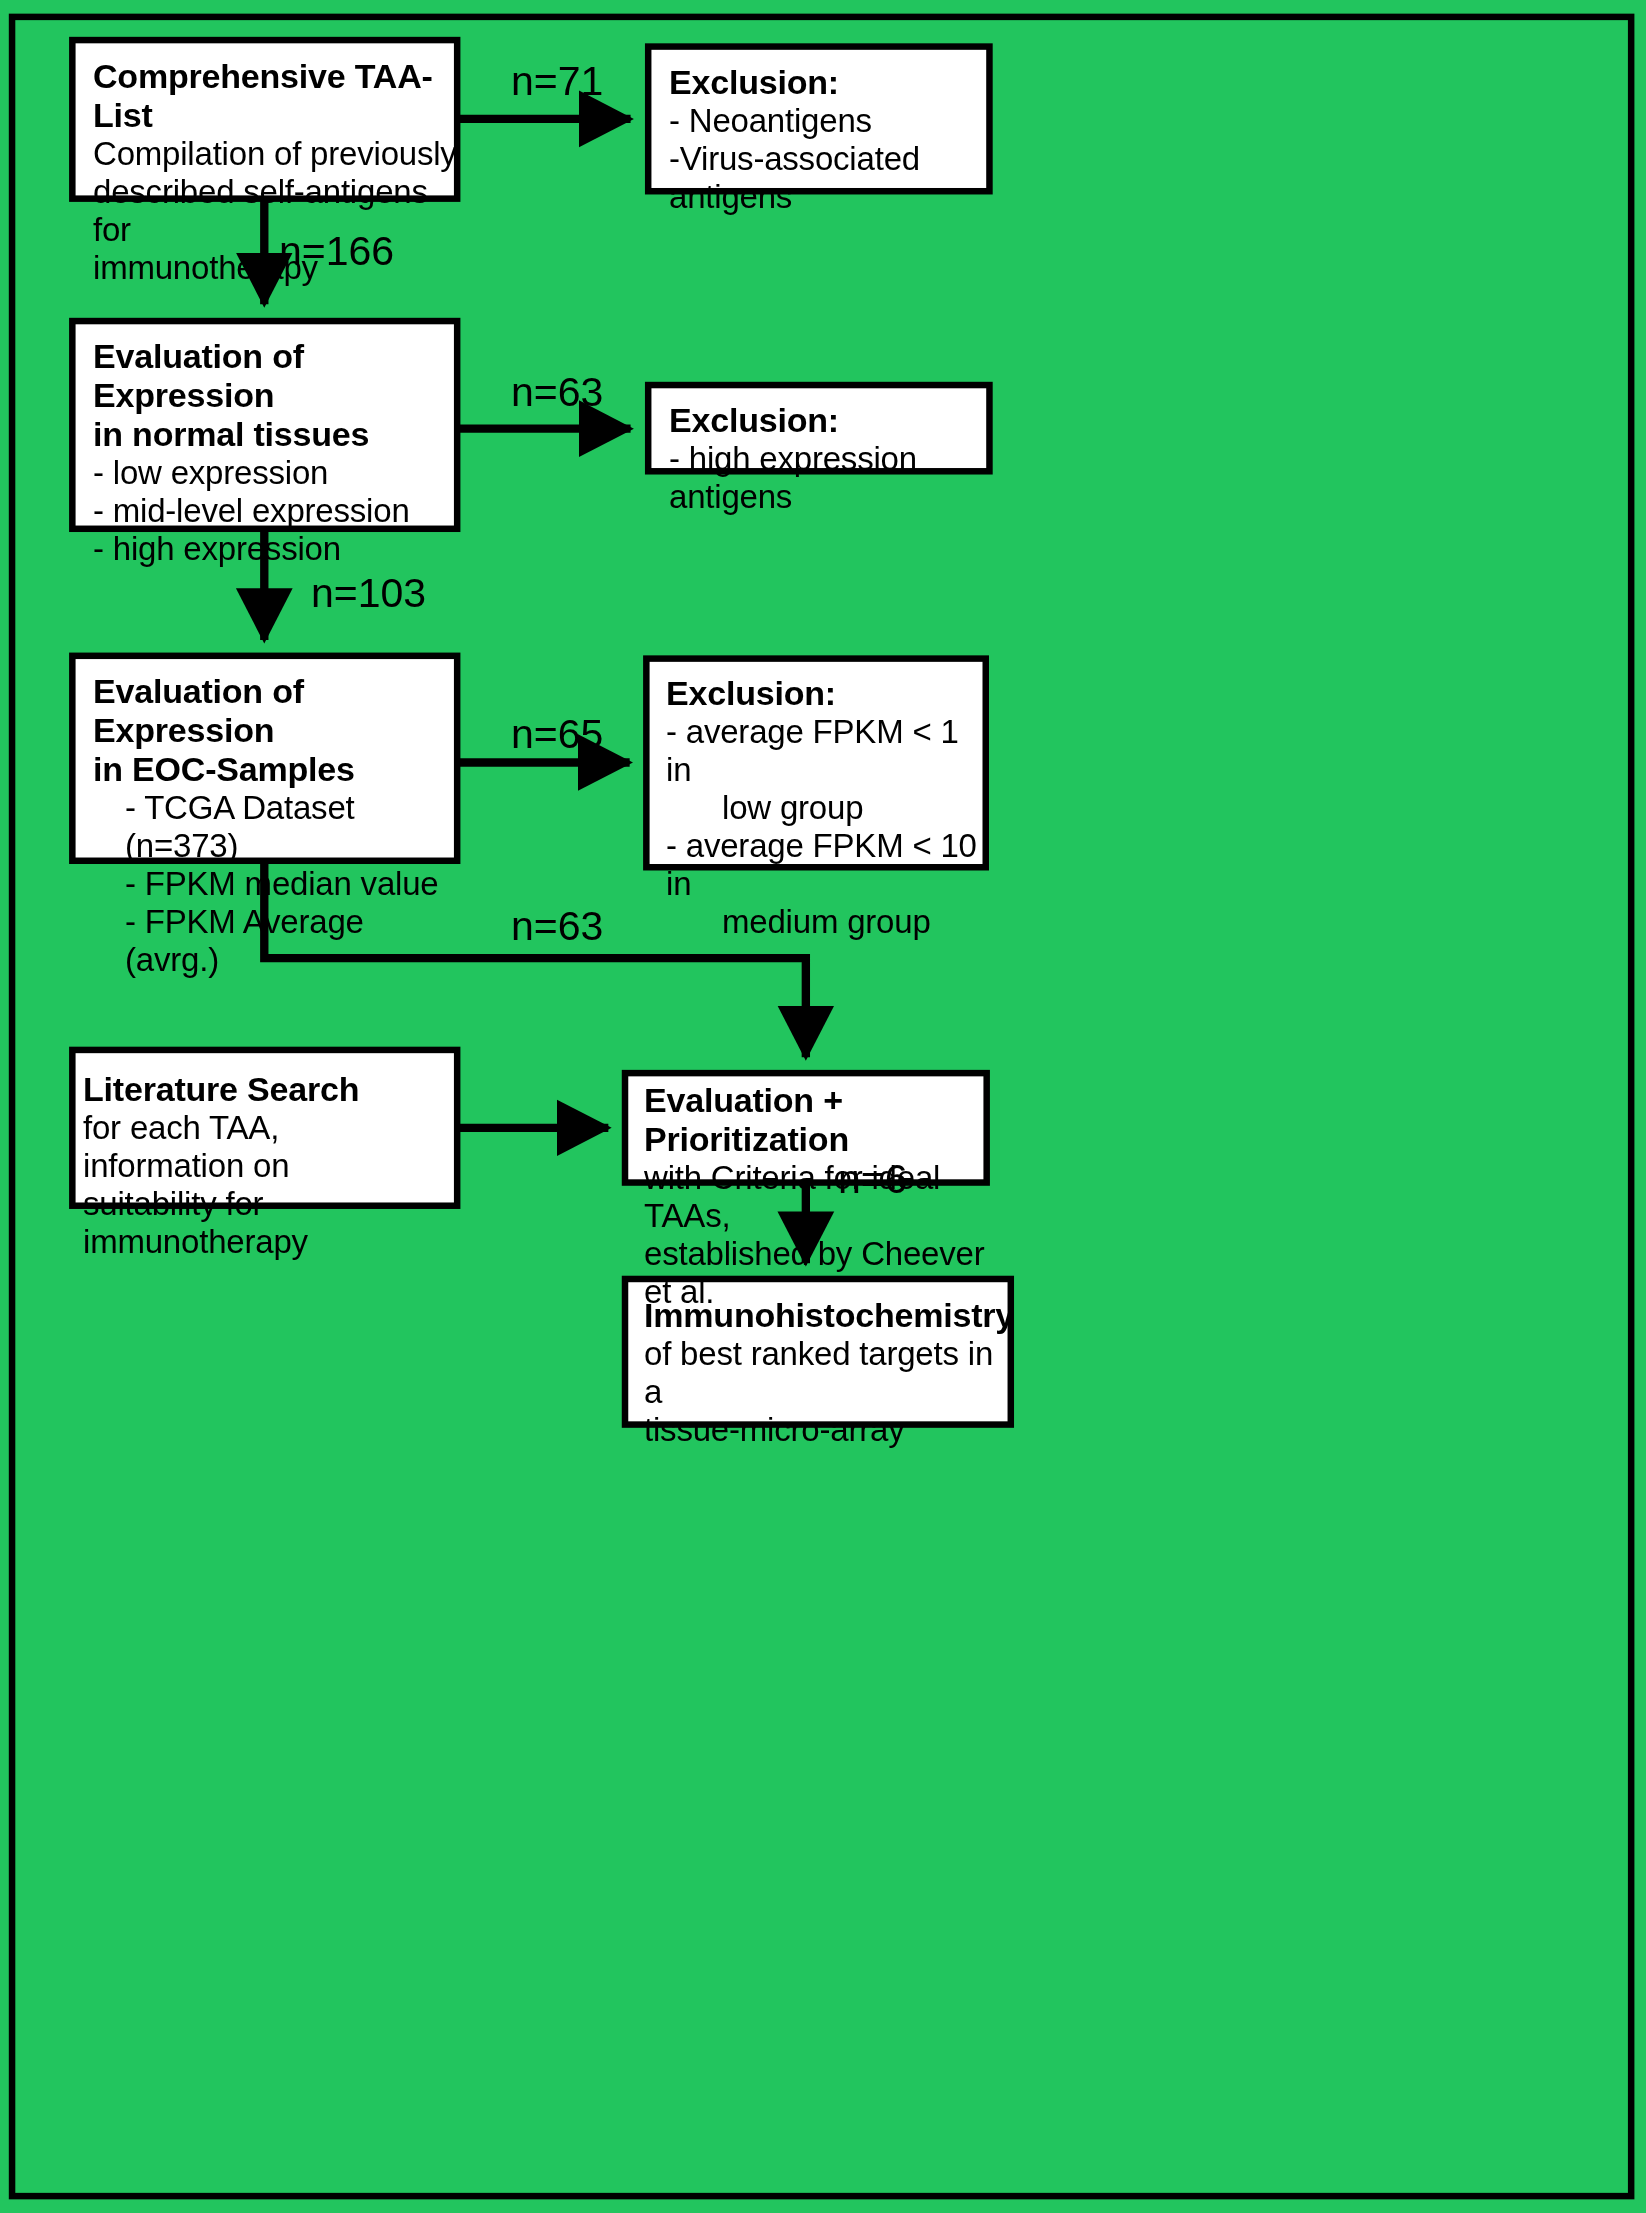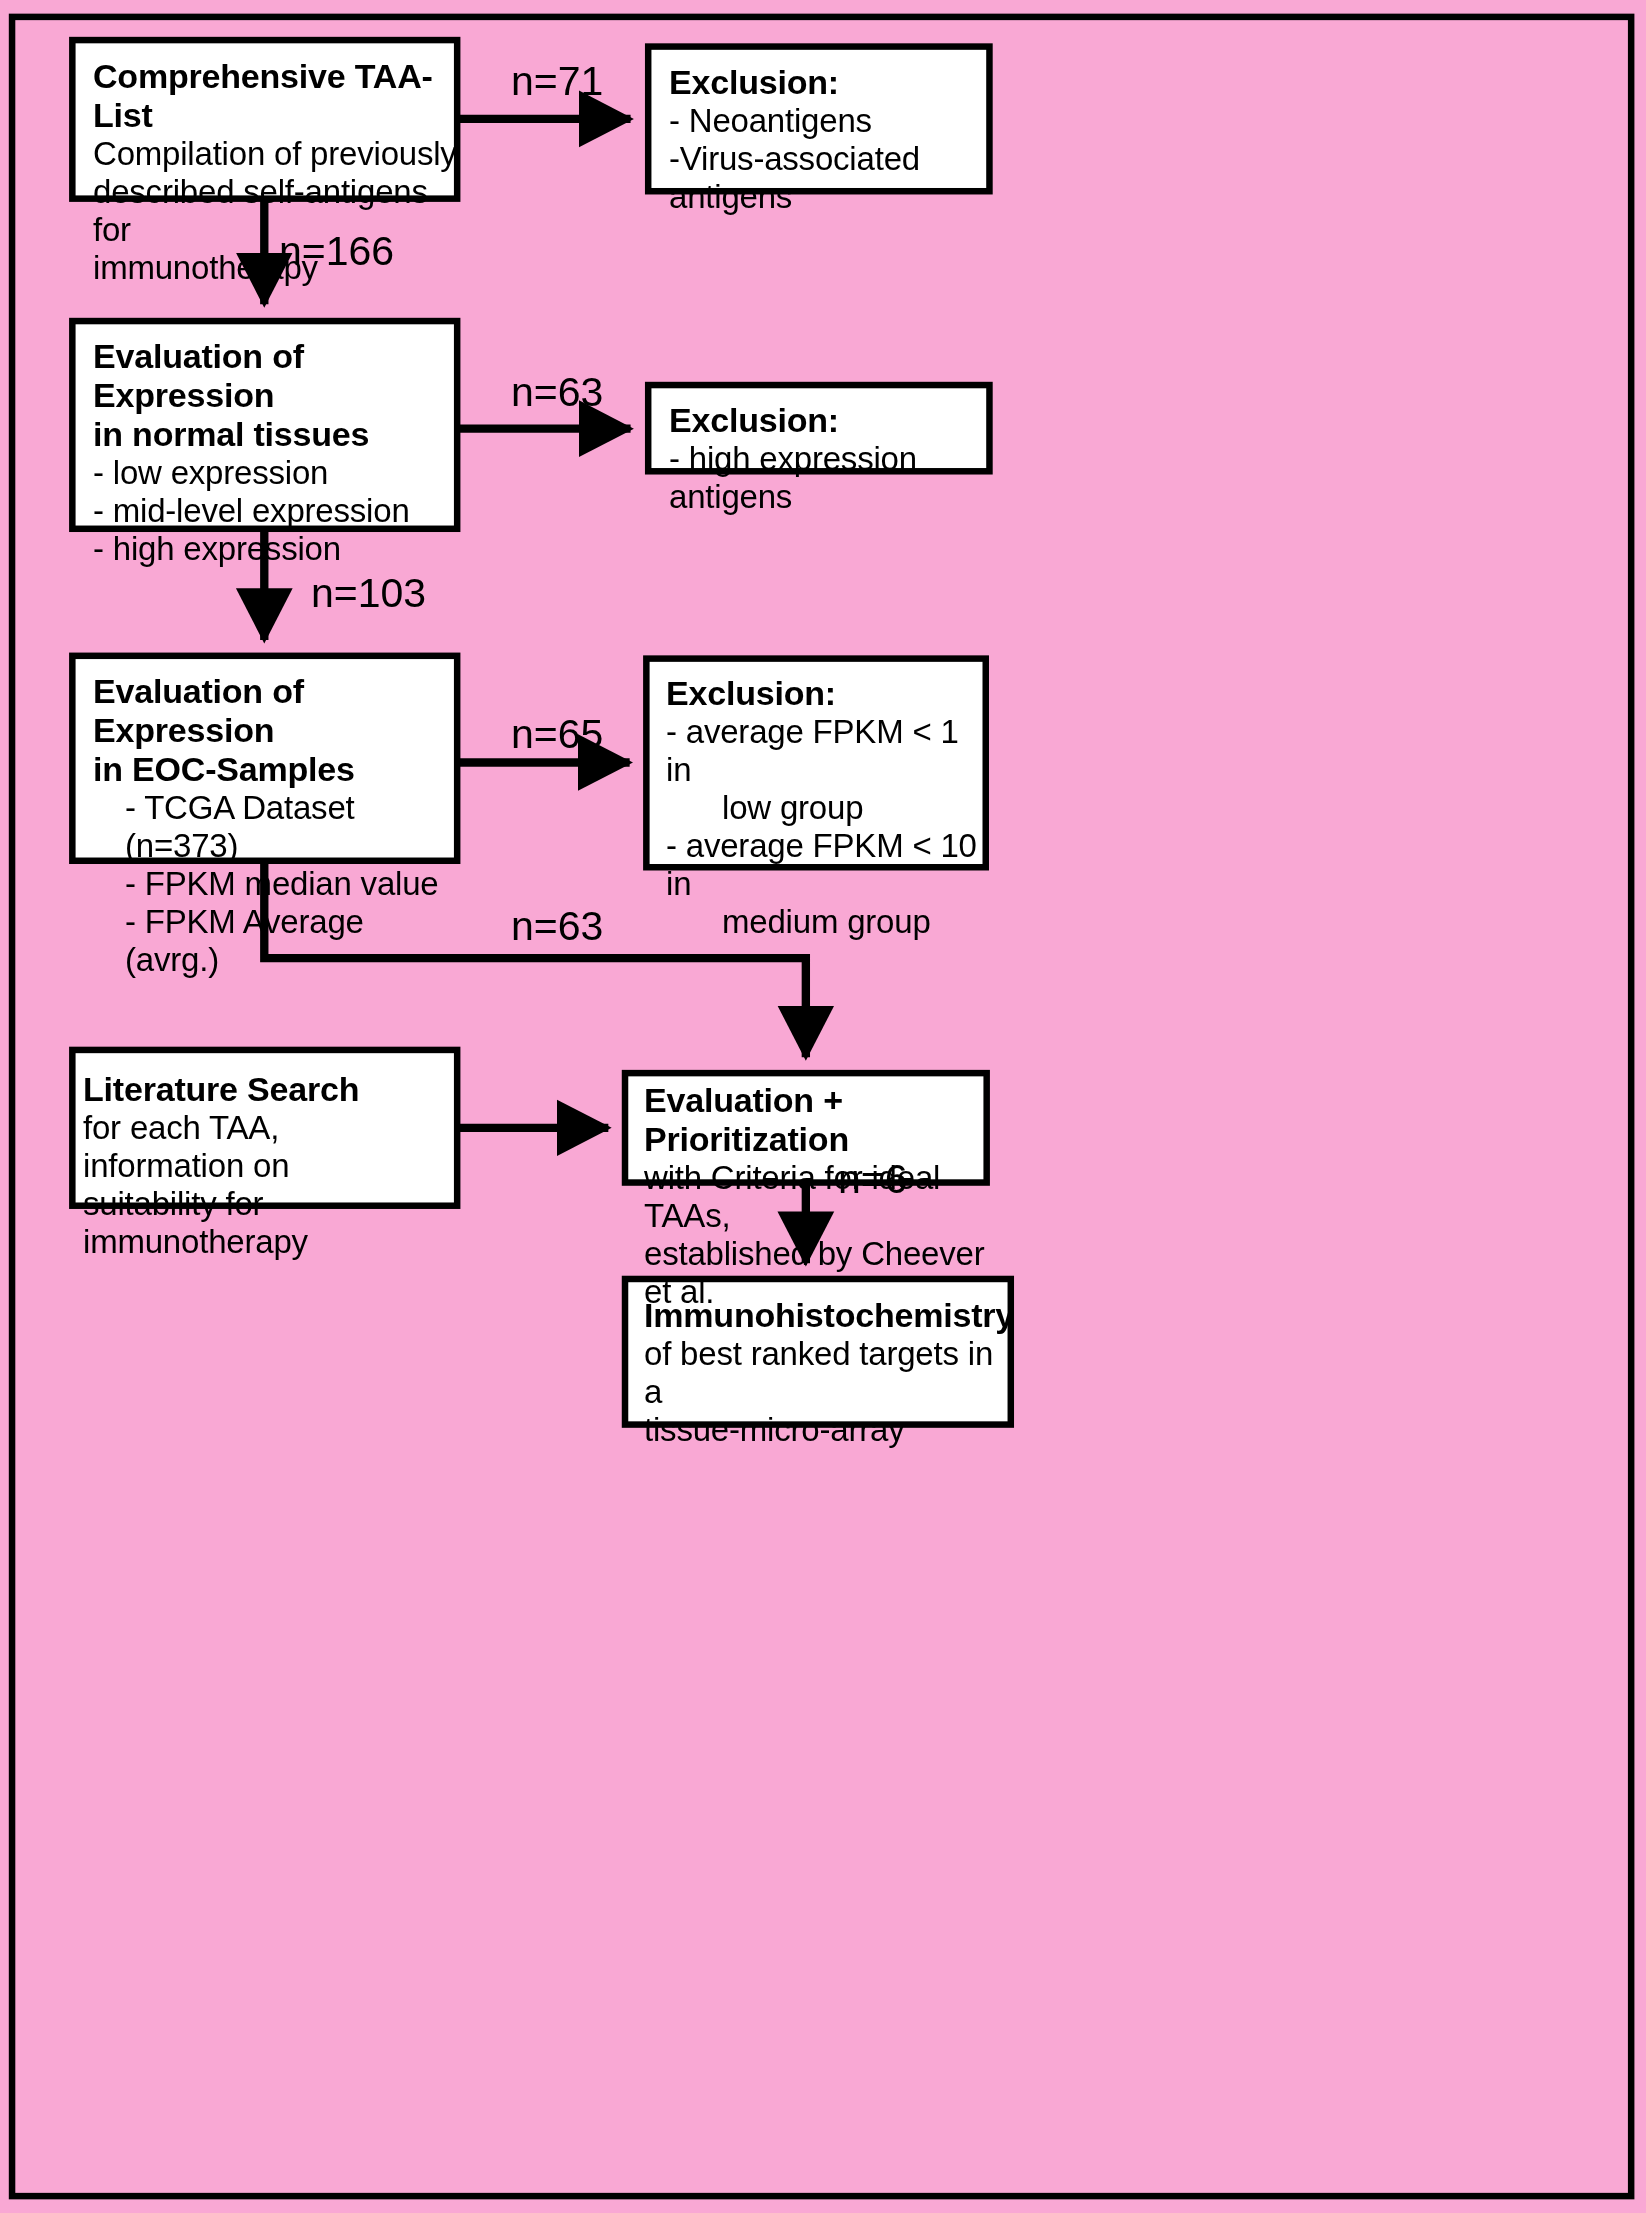--- a/index.html
+++ b/index.html
@@ -7,21 +7,21 @@
     padding: 0;
     background: #ffffff;
   }
   body {
     font-family: "Liberation Sans", sans-serif;
   }
   #canvas {
     position: relative;
     width: 1646px;
     height: 2213px;
-    background: #f9a8d4;
+    background: #22c55e;
     overflow: hidden;
   }
   #flow-svg {
     position: absolute;
     left: 0;
     top: 0;
     width: 1646px;
     height: 2213px;
   }
   .frame {

